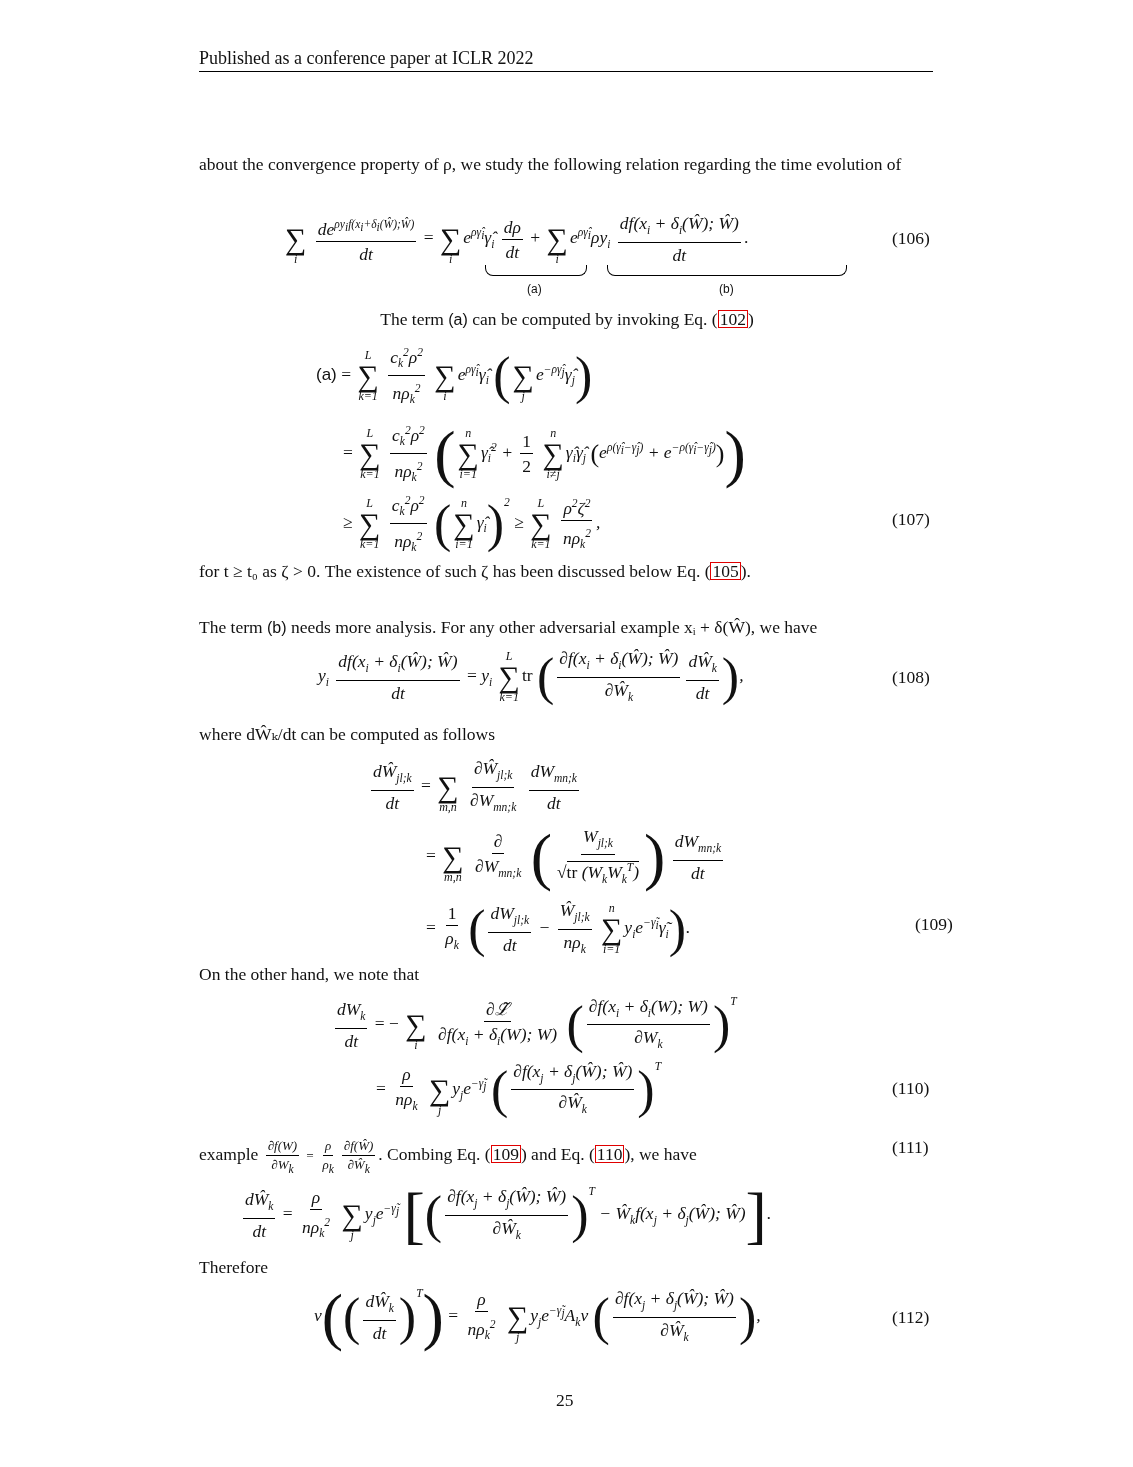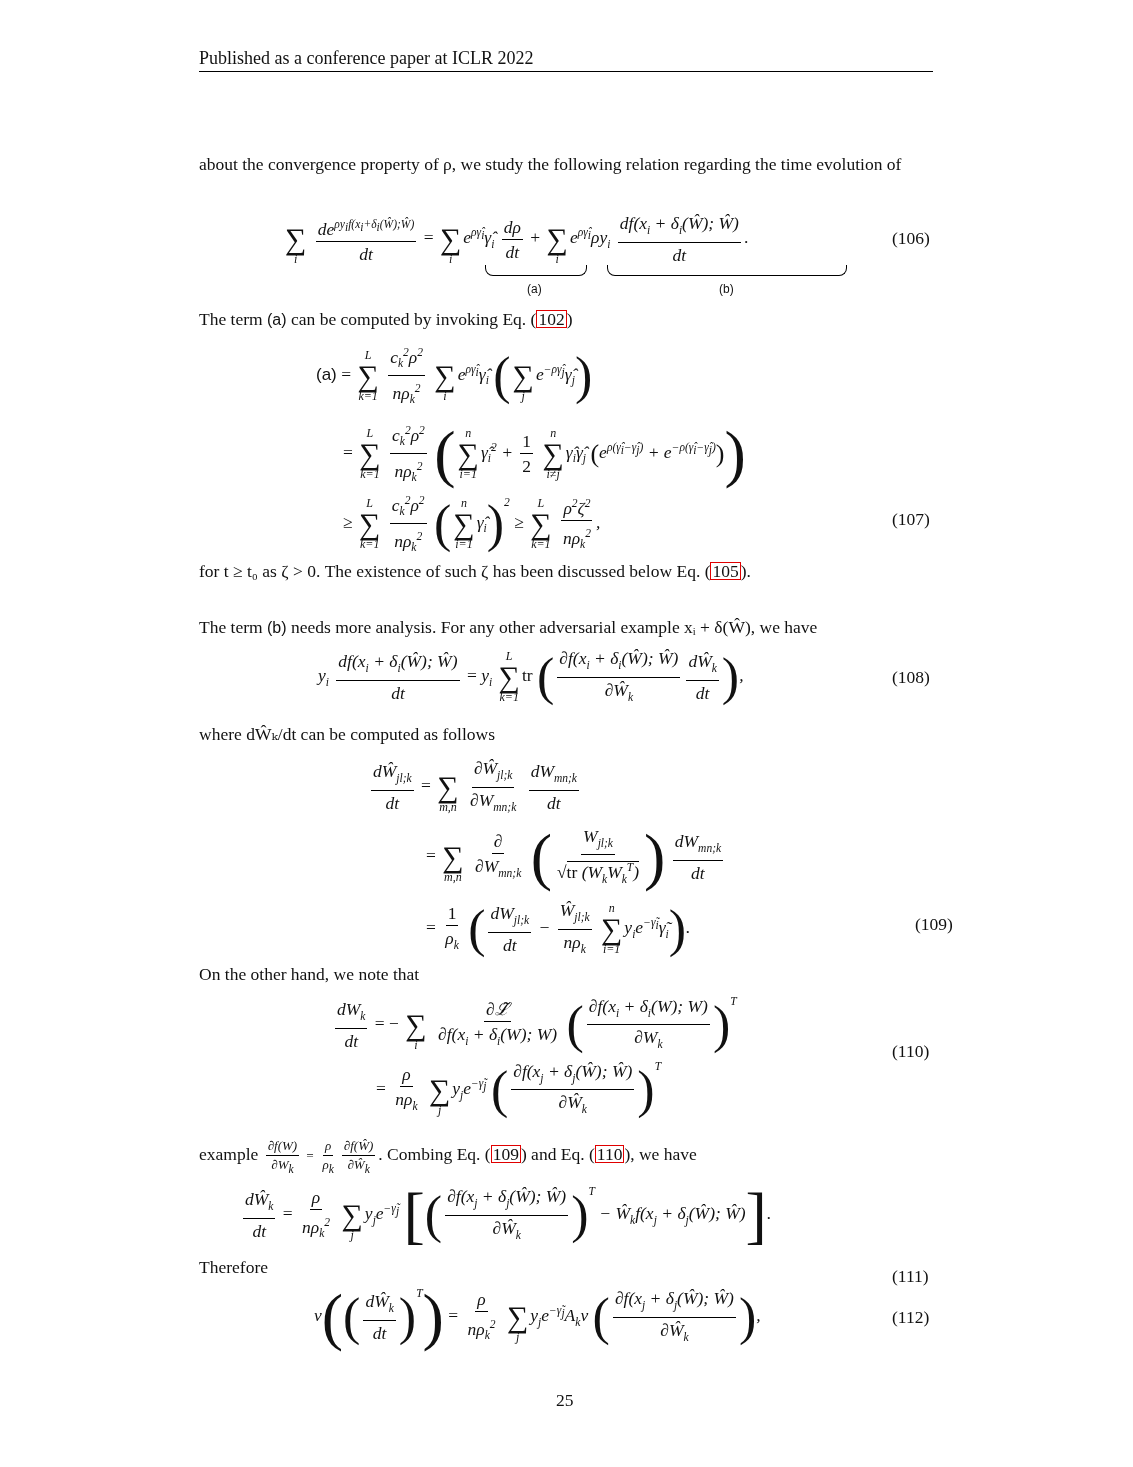--- a/index.html
+++ b/index.html
@@ -67,21 +67,21 @@
       <span class="num">df(x<sub>i</sub> + δ<sub>i</sub>(Ŵ); Ŵ)</span>
       <span class="den">dt</span>
     </span><span style="font-style:normal;">.</span>
 </div>
 <div class="brace" style="left:485px; top:265px; width:100px;"></div>
 <div class="brace-lbl" style="left:527px; top:282px;">(a)</div>
 <div class="brace" style="left:607px; top:265px; width:238px;"></div>
 <div class="brace-lbl" style="left:719px; top:282px;">(b)</div>
 <div class="eqno" style="top:228px;">(106)</div>
 
-<div class="abs para" style="top:308px;">
+<div class="abs para" style="top:308px;text-align:center;">
   <span>The term </span><span class="sans">(a)</span><span> can be computed by invoking Eq. (</span><span class="ref">102</span><span>)</span>
 </div>
 
 <div class="eq m" style="left:316px; top:342px;">
   <span class="sans" style="font-size:17px;">(a)</span>
   <span style="font-style:normal;"> = </span>
   <span class="sum">
       <span class="lim">L</span>
       <span class="sig">∑</span>
       <span class="lim">k=1</span>
@@ -282,21 +282,21 @@
   <span class="sum">
       <span class="lim"></span>
       <span class="sig">∑</span>
       <span class="lim">j</span>
     </span>y<sub>j</sub>e<sup>−γ̃<sub>j</sub></sup>
   <span class="big">(</span><span class="frac">
       <span class="num">∂f(x<sub>j</sub> + δ<sub>j</sub>(Ŵ); Ŵ)</span>
       <span class="den">∂Ŵ<sub>k</sub></span>
     </span><span class="big">)</span><sup style="vertical-align:24px;">T</sup>
 </div>
-<div class="eqno" style="top:1041px;">(110)</div>
+<div class="eqno" style="top:1078px;">(110)</div>
 
 <div class="abs para" style="top:1139px;">
   <span>example </span><span class="m" style="font-size:13px;"><span class="frac">
         <span class="num" style="line-height:14px;">∂f(W)</span>
         <span class="den" style="line-height:14px;">∂W<sub>k</sub></span>
       </span> = <span class="frac">
         <span class="num" style="line-height:14px;">ρ</span>
         <span class="den" style="line-height:14px;">ρ<sub>k</sub></span>
       </span><span class="frac">
         <span class="num" style="line-height:14px;">∂f(Ŵ)</span>
@@ -318,21 +318,21 @@
       <span class="lim"></span>
       <span class="sig">∑</span>
       <span class="lim">j</span>
     </span>y<sub>j</sub>e<sup>−γ̃<sub>j</sub></sup>
   <span class="huge" style="font-style:normal;">[</span><span class="big">(</span><span class="frac">
       <span class="num">∂f(x<sub>j</sub> + δ<sub>j</sub>(Ŵ); Ŵ)</span>
       <span class="den">∂Ŵ<sub>k</sub></span>
     </span><span class="big">)</span><sup style="vertical-align:24px;">T</sup>
   − Ŵ<sub>k</sub>f(x<sub>j</sub> + δ<sub>j</sub>(Ŵ); Ŵ)<span class="huge" style="font-style:normal;">]</span>.
 </div>
-<div class="eqno" style="top:1266px;">(111)</div>
+<div class="eqno" style="top:1137px;">(111)</div>
 
 <div class="abs para" style="top:1256px;">Therefore</div>
 
 <div class="eq m" style="left:314px; top:1285px;">
   v<span class="huge">(</span><span class="big">(</span><span class="frac">
       <span class="num">dŴ<sub>k</sub></span>
       <span class="den">dt</span>
     </span><span class="big">)</span><sup style="vertical-align:24px;">T</sup><span class="huge">)</span>
   <span style="font-style:normal;"> = </span>
   <span class="frac">

